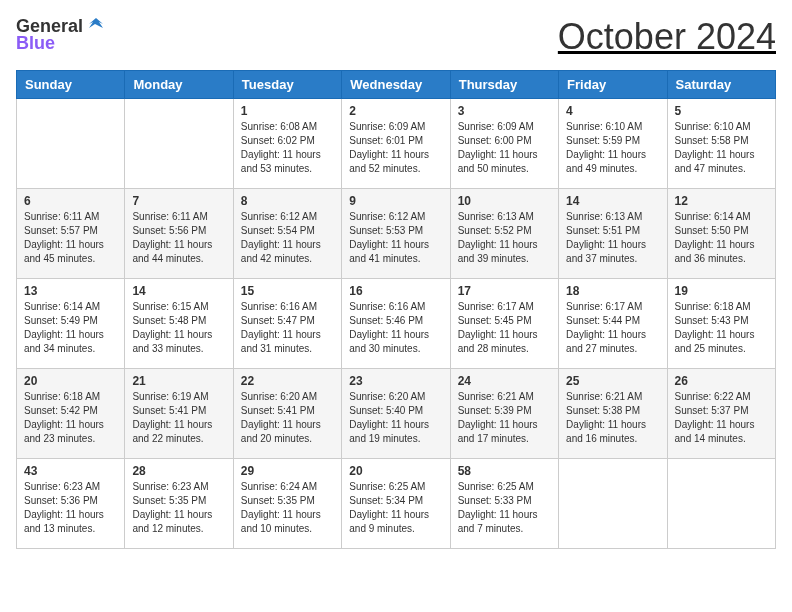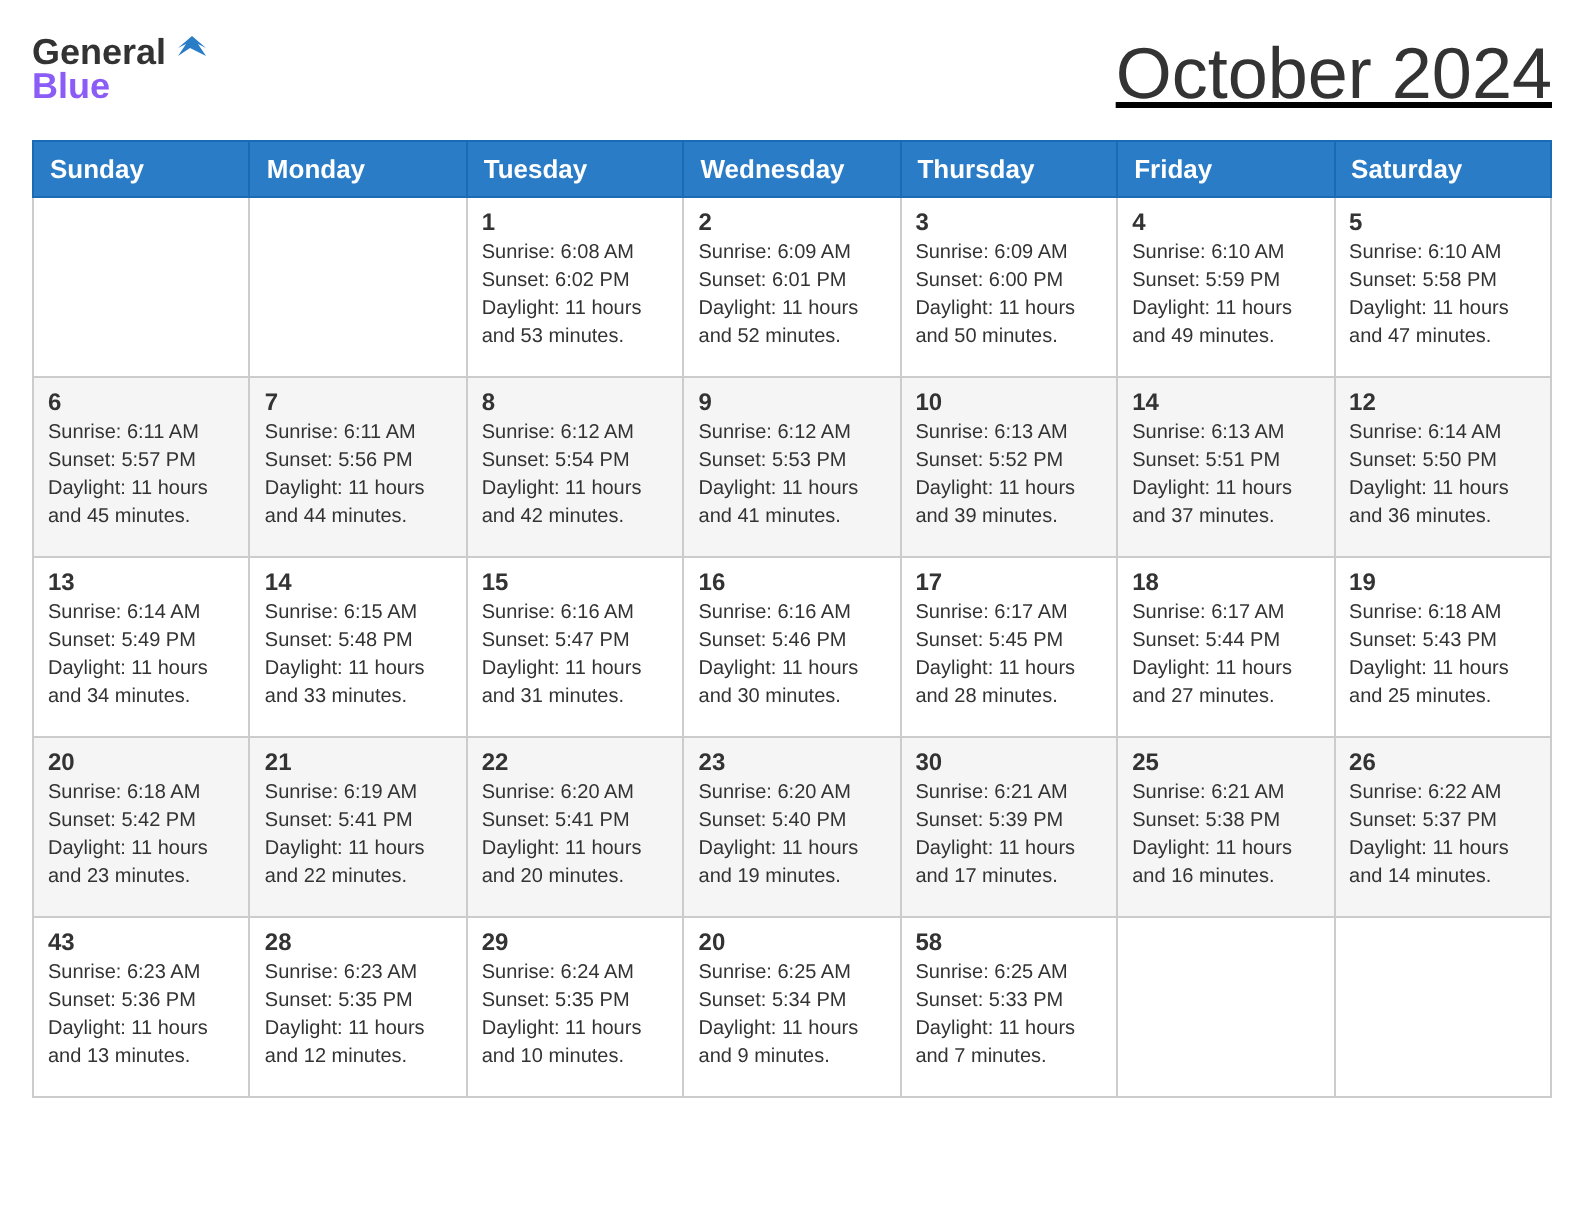--- a/index.html
+++ b/index.html
@@ -253,21 +253,21 @@
             Sunrise: 6:20 AM<br>Sunset: 5:41 PM<br>Daylight: 11 hours and 20 minutes.
           </div>
         </td>
         <td>
           <div class="day-num">23</div>
           <div class="day-info">
             Sunrise: 6:20 AM<br>Sunset: 5:40 PM<br>Daylight: 11 hours and 19 minutes.
           </div>
         </td>
         <td>
-          <div class="day-num">30</div>
+          <div class="day-num">24</div>
           <div class="day-info">
             Sunrise: 6:21 AM<br>Sunset: 5:39 PM<br>Daylight: 11 hours and 17 minutes.
           </div>
         </td>
         <td>
           <div class="day-num">25</div>
           <div class="day-info">
             Sunrise: 6:21 AM<br>Sunset: 5:38 PM<br>Daylight: 11 hours and 16 minutes.
           </div>
         </td>

